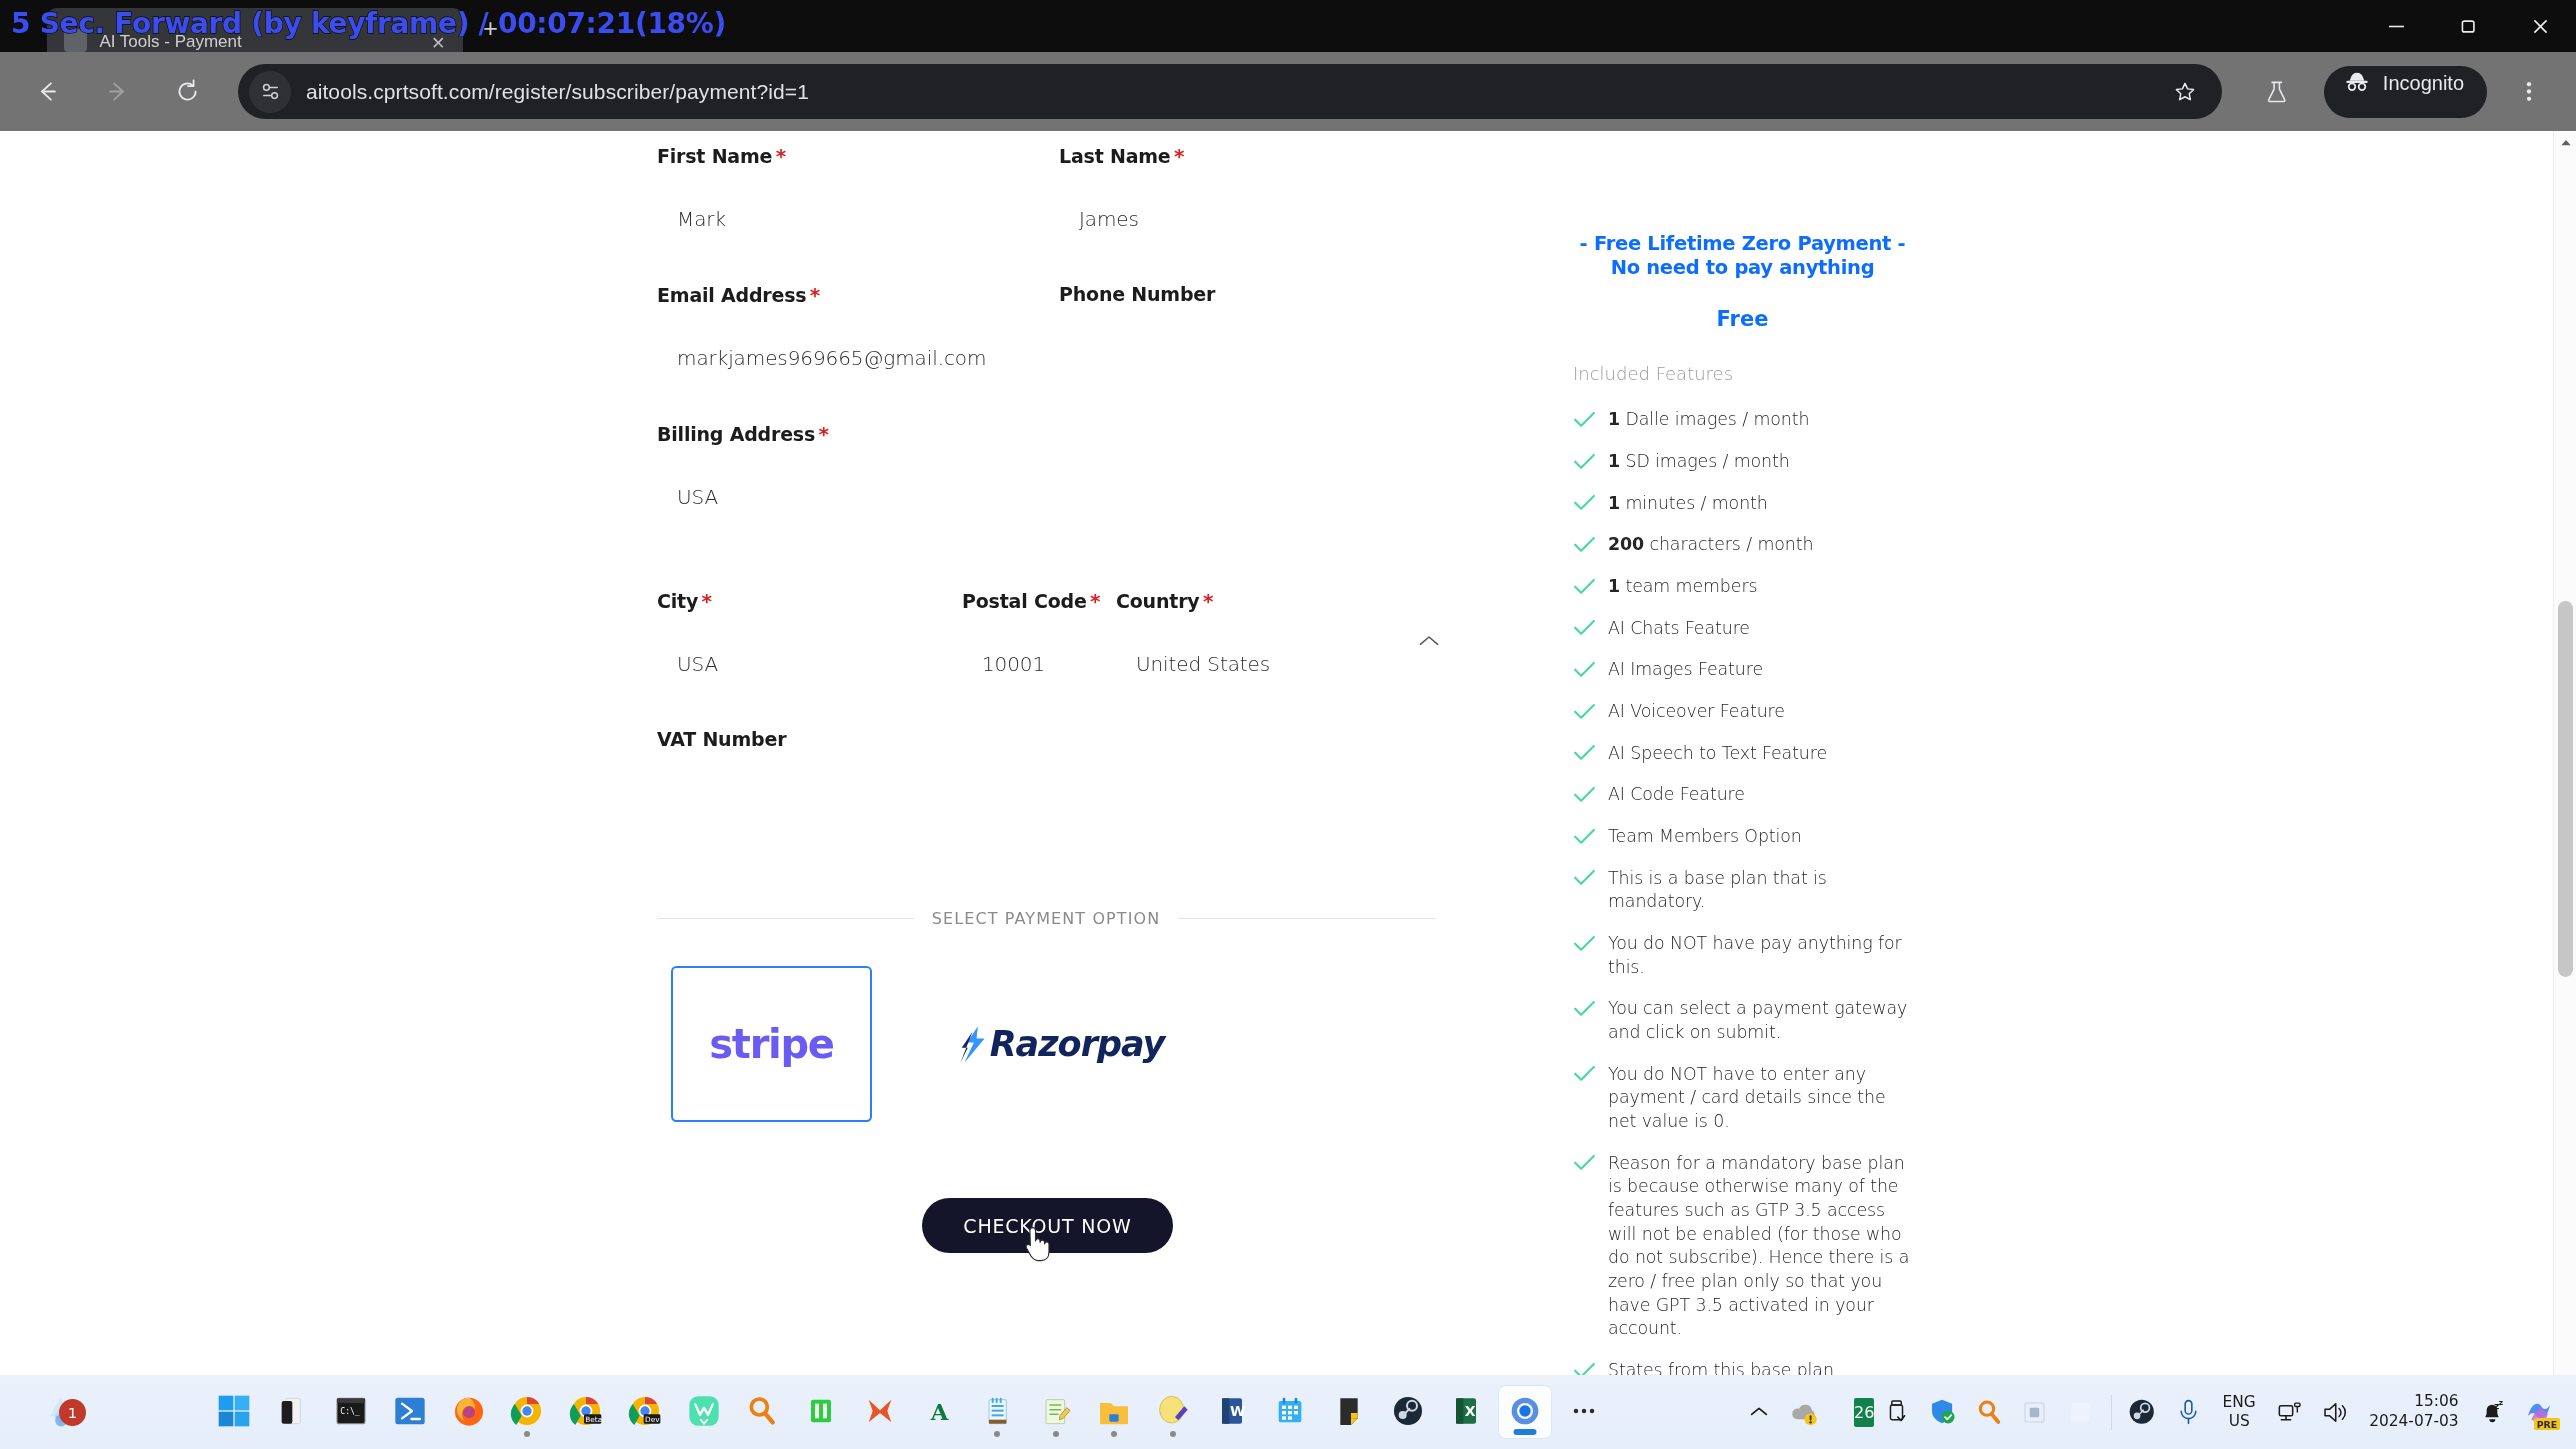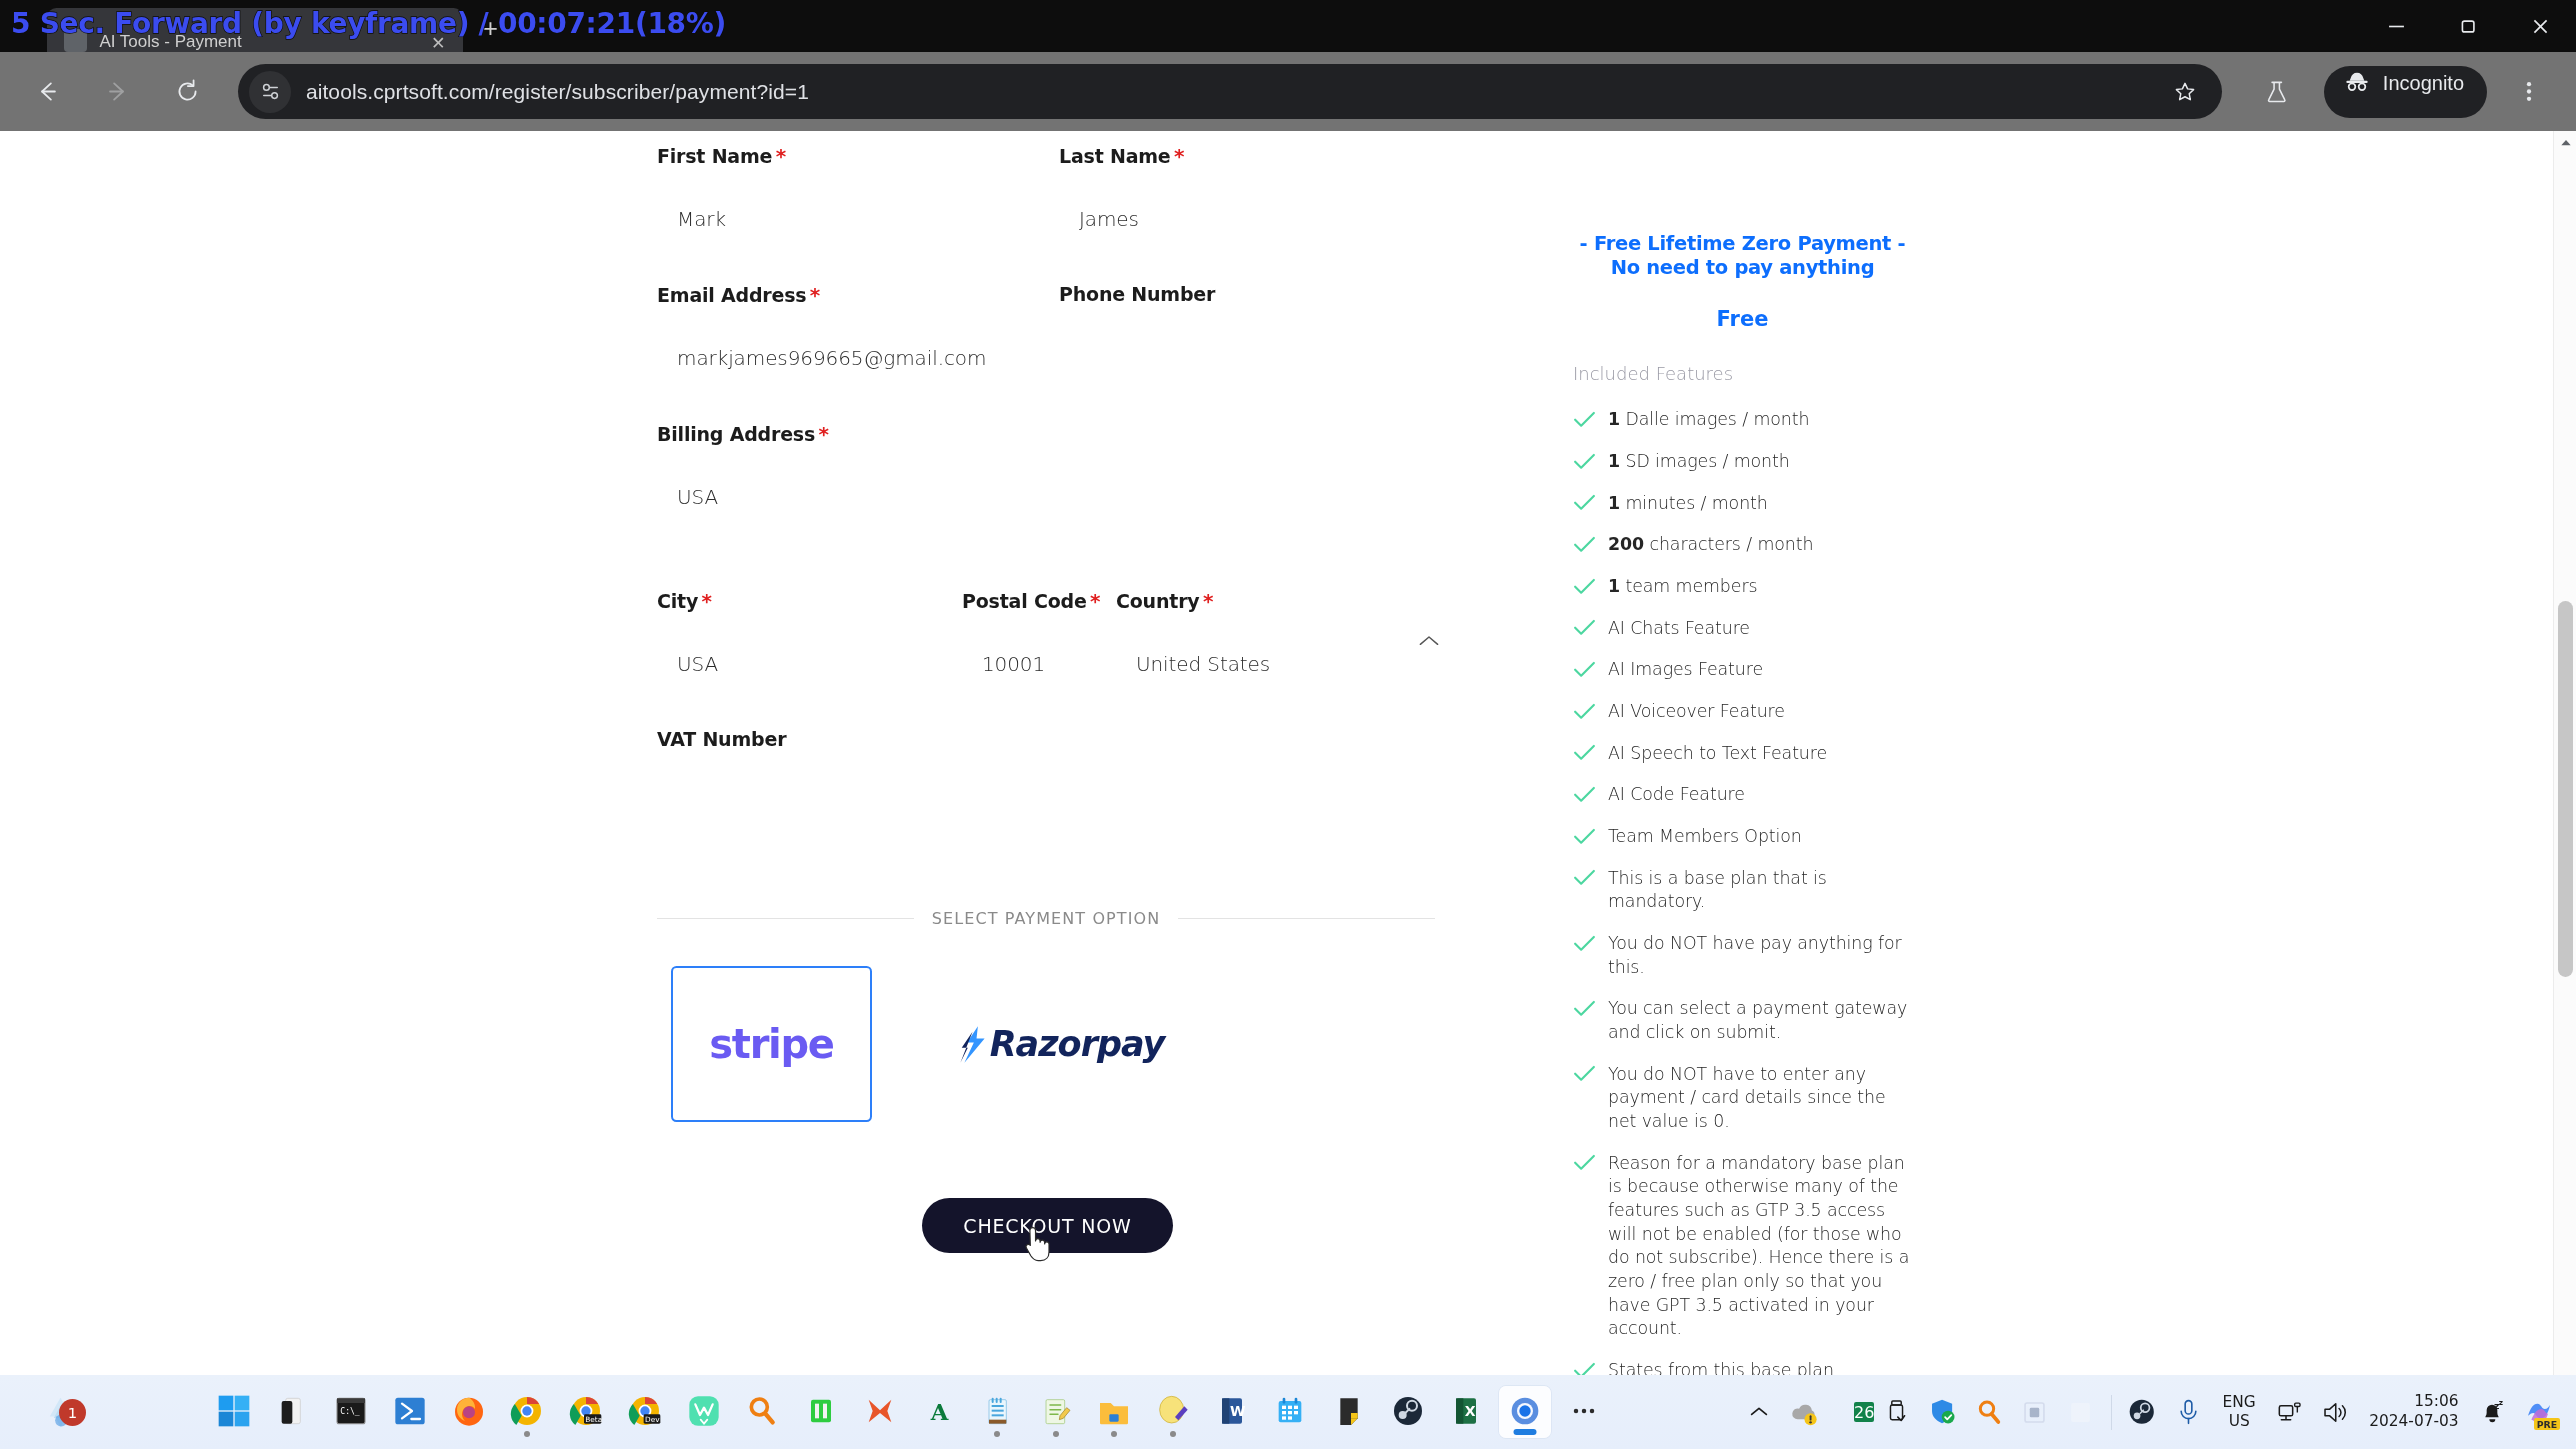--- a/index.html
+++ b/index.html
@@ -778,21 +778,21 @@
     </div>
     <div class="tray-ico">
       <svg width="31" height="27" viewBox="0 0 46 40">
           <path d="M13 30 a8 8 0 1 1 2-15.7 A10 10 0 0 1 34 17 a7 7 0 0 1-1 13Z" fill="#a8a8a8"></path>
           <circle cx="32" cy="30" r="9" fill="#f5c518"></circle>
           <rect x="30.6" y="24" width="2.8" height="8" rx="1.4" fill="#333"></rect>
           <circle cx="32" cy="34.6" r="1.8" fill="#333"></circle>
         </svg>
     </div>
     <div class="tray-ico">
-      <span style="width:29.5px;height:20px;background:#12824a;color:#fff;font-size:16px;display:flex;align-items:center;justify-content:center;border-radius:2px;font-family:'DejaVu Sans',sans-serif;margin-left:27px;">26</span>
+      <span style="width:29.5px;height:29px;background:#12824a;color:#fff;font-size:16px;display:flex;align-items:center;justify-content:center;border-radius:2px;font-family:'DejaVu Sans',sans-serif;margin-left:27px;">26</span>
     </div>
     <div class="tray-ico">
       <svg width="27" height="29.5" viewBox="0 0 40 44">
           <rect x="13" y="6" width="14" height="6" rx="1.5" fill="none" stroke="#1b1b1b" stroke-width="2.2"></rect>
           <rect x="11" y="12" width="18" height="22" rx="2.5" fill="none" stroke="#1b1b1b" stroke-width="2.2"></rect>
           <path d="M22 30 l5 5 5-7" fill="none" stroke="#1b1b1b" stroke-width="2.4" stroke-linecap="round" stroke-linejoin="round"></path>
         </svg>
     </div>
     <div class="tray-ico">
       <svg width="29.5" height="29.5" viewBox="0 0 44 44">

